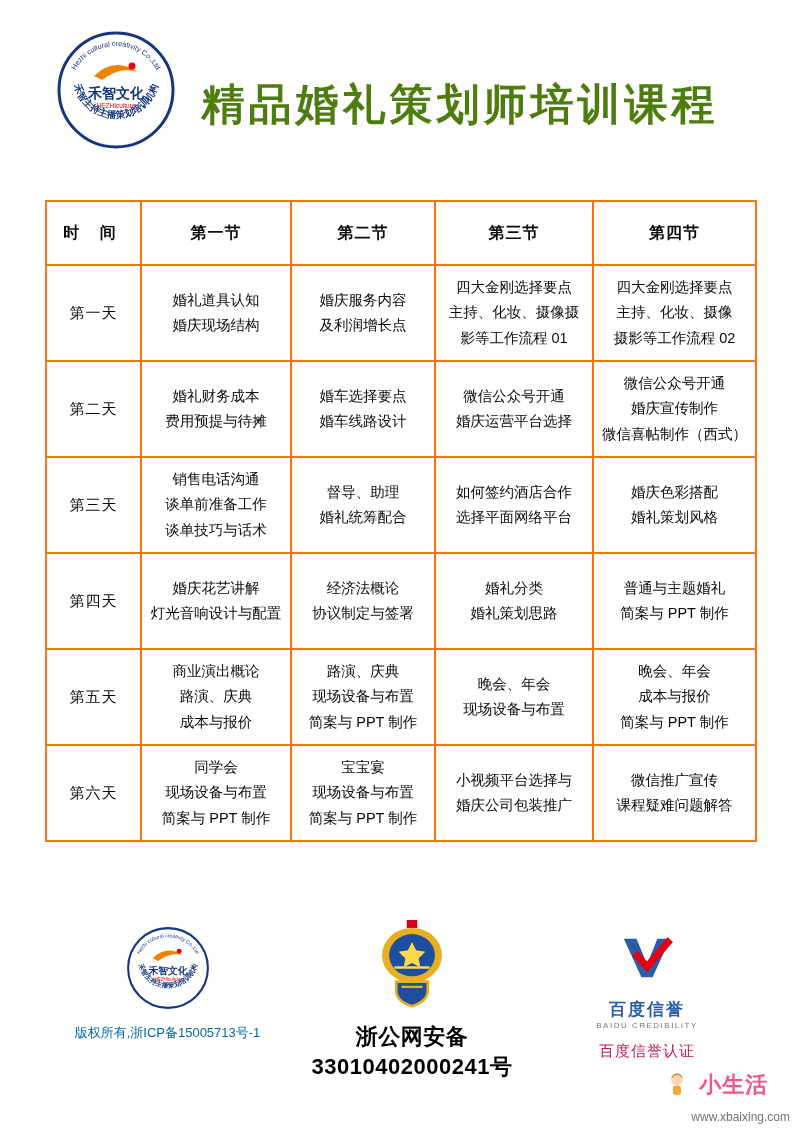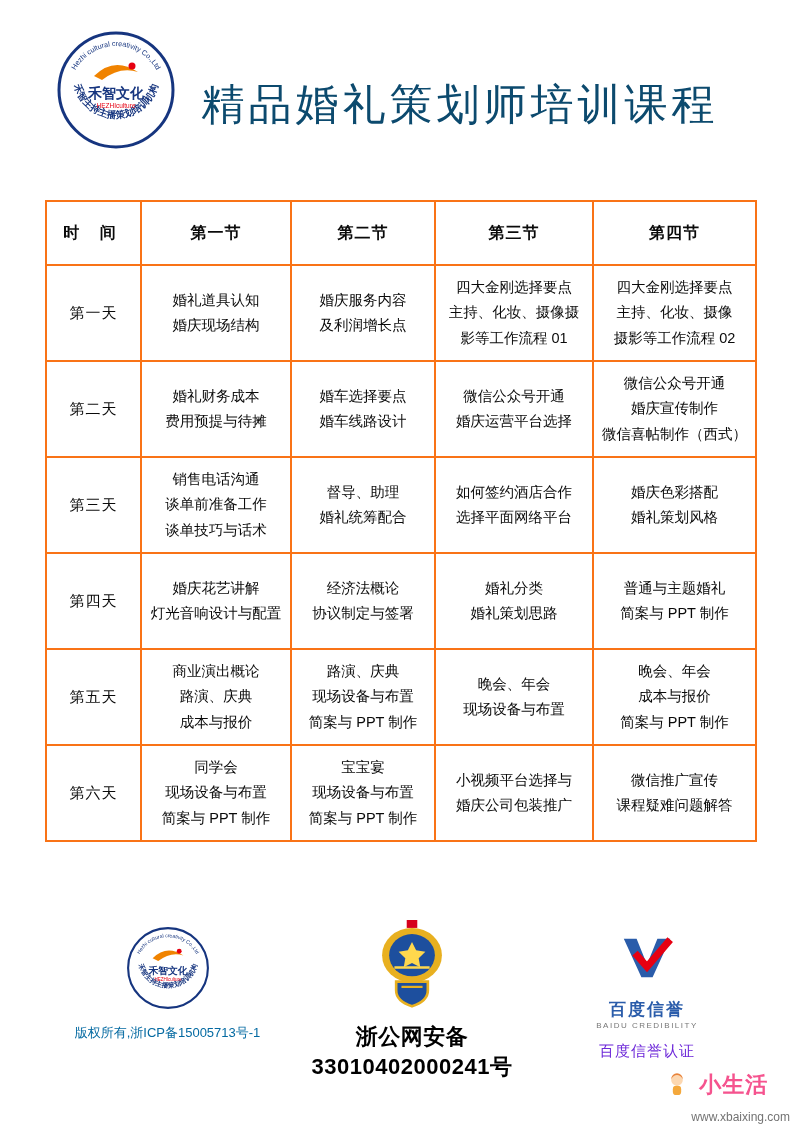--- a/index.html
+++ b/index.html
@@ -8,21 +8,21 @@
     width:800px; height:1128px;
     font-family:"Liberation Sans","DejaVu Sans",sans-serif;
     color:#111;
   }
   .page { position:relative; width:800px; height:1128px; background:#fff; overflow:hidden; }
 
   
   .header-logo { position:absolute; left:56px; top:30px; width:120px; height:120px; }
   .page-title {
     position:absolute; left:175px; top:76px; width:570px;
-    font-size:43px; font-weight:normal; letter-spacing:4px; color:#0c4a6e;
+    font-size:43px; font-weight:bold; letter-spacing:4px; color:#4d7c0f;
     text-align:center; white-space:nowrap;
   }
 
   
   .course-table {
     position:absolute; left:45px; top:200px; width:710px;
     border-collapse:collapse; table-layout:fixed;
   }
   .course-table th, .course-table td {
     border:2px solid #f97316; text-align:center; vertical-align:middle;
@@ -36,21 +36,21 @@
   
   .footer-col { position:absolute; text-align:center; }
   .f-left   { left:60px;  top:926px; width:215px; }
   .f-center { left:292px; top:918px; width:240px; }
   .f-right  { left:562px; top:934px; width:170px; }
   .footer-logo { width:84px; height:84px; }
   .copyright   { font-size:13px; color:#0369a1; margin-top:10px; }
   .police-text { font-size:22px; font-weight:bold; color:#000; margin-top:8px; letter-spacing:0.5px; }
   .baidu-cn   { font-size:17px; font-weight:bold; color:#2a5caa; margin-top:12px; letter-spacing:2px; }
   .baidu-en   { font-size:8px; color:#777; letter-spacing:1.5px; }
-  .baidu-cert { font-size:15px; color:#6d28d9; margin-top:12px; letter-spacing:1px; }
+  .baidu-cert { font-size:15px; color:#be185d; margin-top:12px; letter-spacing:1px; }
 
   
   .watermark { position:absolute; right:10px; bottom:4px; }
   .wm-row { display:flex; align-items:center; gap:12px; }
   .wm-name { font-size:22px; font-weight:bold; color:#f5538e; text-shadow:0 0 2px #fff,0 0 2px #fff; letter-spacing:1px; }
   .wm-url  { font-size:12px; color:#737373; margin-top:10px; padding-left:24px; }
 </style>
 </head>
 <body>
 

